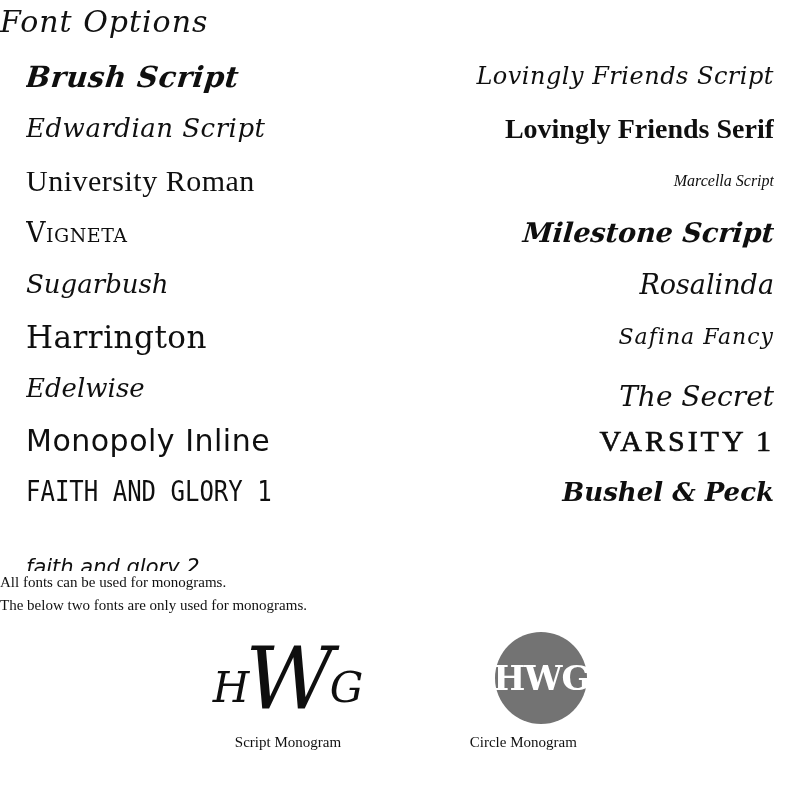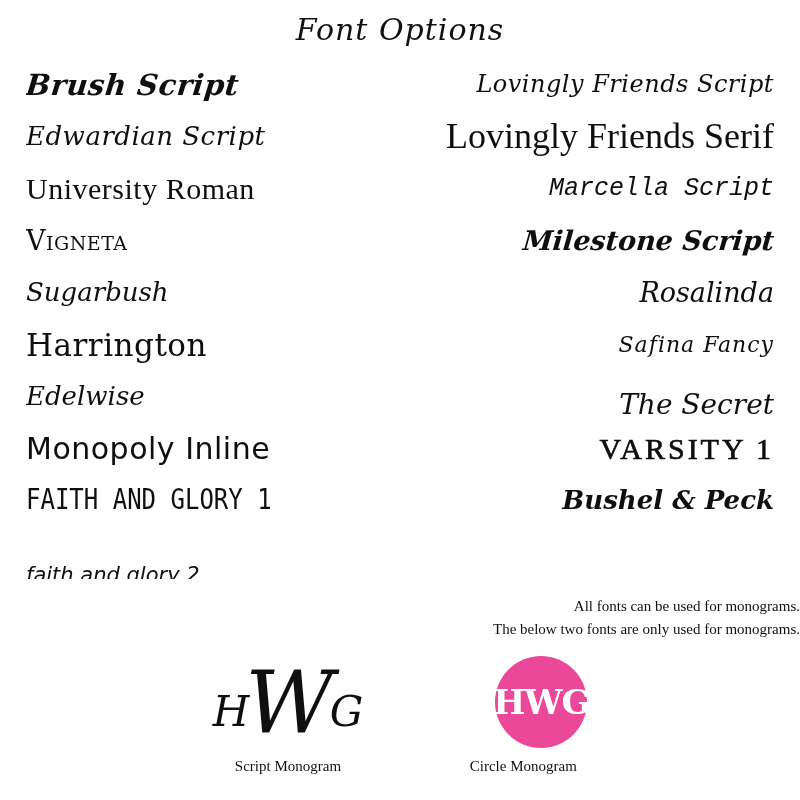--- a/index.html
+++ b/index.html
@@ -15,26 +15,25 @@
     color: #111111;
     position: relative;
   }
   .page {
     width: 800px;
     height: 800px;
     position: relative;
     box-sizing: border-box;
   }
   .title {
-    text-align: center;
     font-family: "DejaVu Serif", serif;
     font-style: italic;
     font-size: 30px;
     letter-spacing: 1px;
-    padding-top: 12px;
+    padding-top: 4px;
     color: #111;
   }
   .columns {
     display: flex;
     flex-direction: row;
     justify-content: space-between;
     padding: 12px 26px 0 26px;
     box-sizing: border-box;
   }
   .col {
@@ -125,27 +124,27 @@
 
   
   .s-lovingly-script {
     font-family: "DejaVu Serif", serif;
     font-style: italic;
     font-size: 24px;
     letter-spacing: 0.5px;
   }
   .s-lovingly-serif {
     font-family: "Liberation Serif", serif;
-    font-weight: normal;
-    font-size: 36px;
+    font-weight: bold;
+    font-size: 28px;
   }
   .s-marcella {
-    font-family: Liberation Mono, monospace;
-    font-style: italic;
-    font-size: 25px;
+    font-family: Liberation Serif, serif;
+    font-style: italic;
+    font-size: 16px;
   }
   .s-milestone {
     font-family: "DejaVu Serif", serif;
     font-style: italic;
     font-weight: bold;
     font-size: 27px;
     transform: skewX(-5deg);
   }
   .s-rosalinda {
     font-family: "DejaVu Serif", serif;
@@ -183,25 +182,25 @@
     letter-spacing: 2px;
   }
   .s-bushel {
     font-family: "DejaVu Serif", serif;
     font-style: italic;
     font-weight: bold;
     font-size: 26px;
   }
 
   .notes {
-    text-align: right;
+    text-align: left;
     font-family: "Liberation Serif", serif;
     font-size: 15px;
     line-height: 1.55;
-    margin-top: 16px;
+    margin-top: 0;
     color: #111;
   }
   .monograms {
     display: flex;
     justify-content: center;
     gap: 96px;
     margin-top: 12px;
   }
   .mono-block {
     display: flex;
@@ -227,21 +226,21 @@
     top: -6px;
   }
   .mono-script .mid {
     font-size: 86px;
     margin: 0 -4px;
   }
   .mono-circle {
     width: 92px;
     height: 92px;
     border-radius: 50%;
-    background: #ec4899;
+    background: #737373;
     color: #ffffff;
     display: flex;
     align-items: center;
     justify-content: center;
     font-family: "DejaVu Serif", serif;
     font-weight: bold;
     font-size: 34px;
     letter-spacing: -1px;
     margin-left: 36px;
   }

